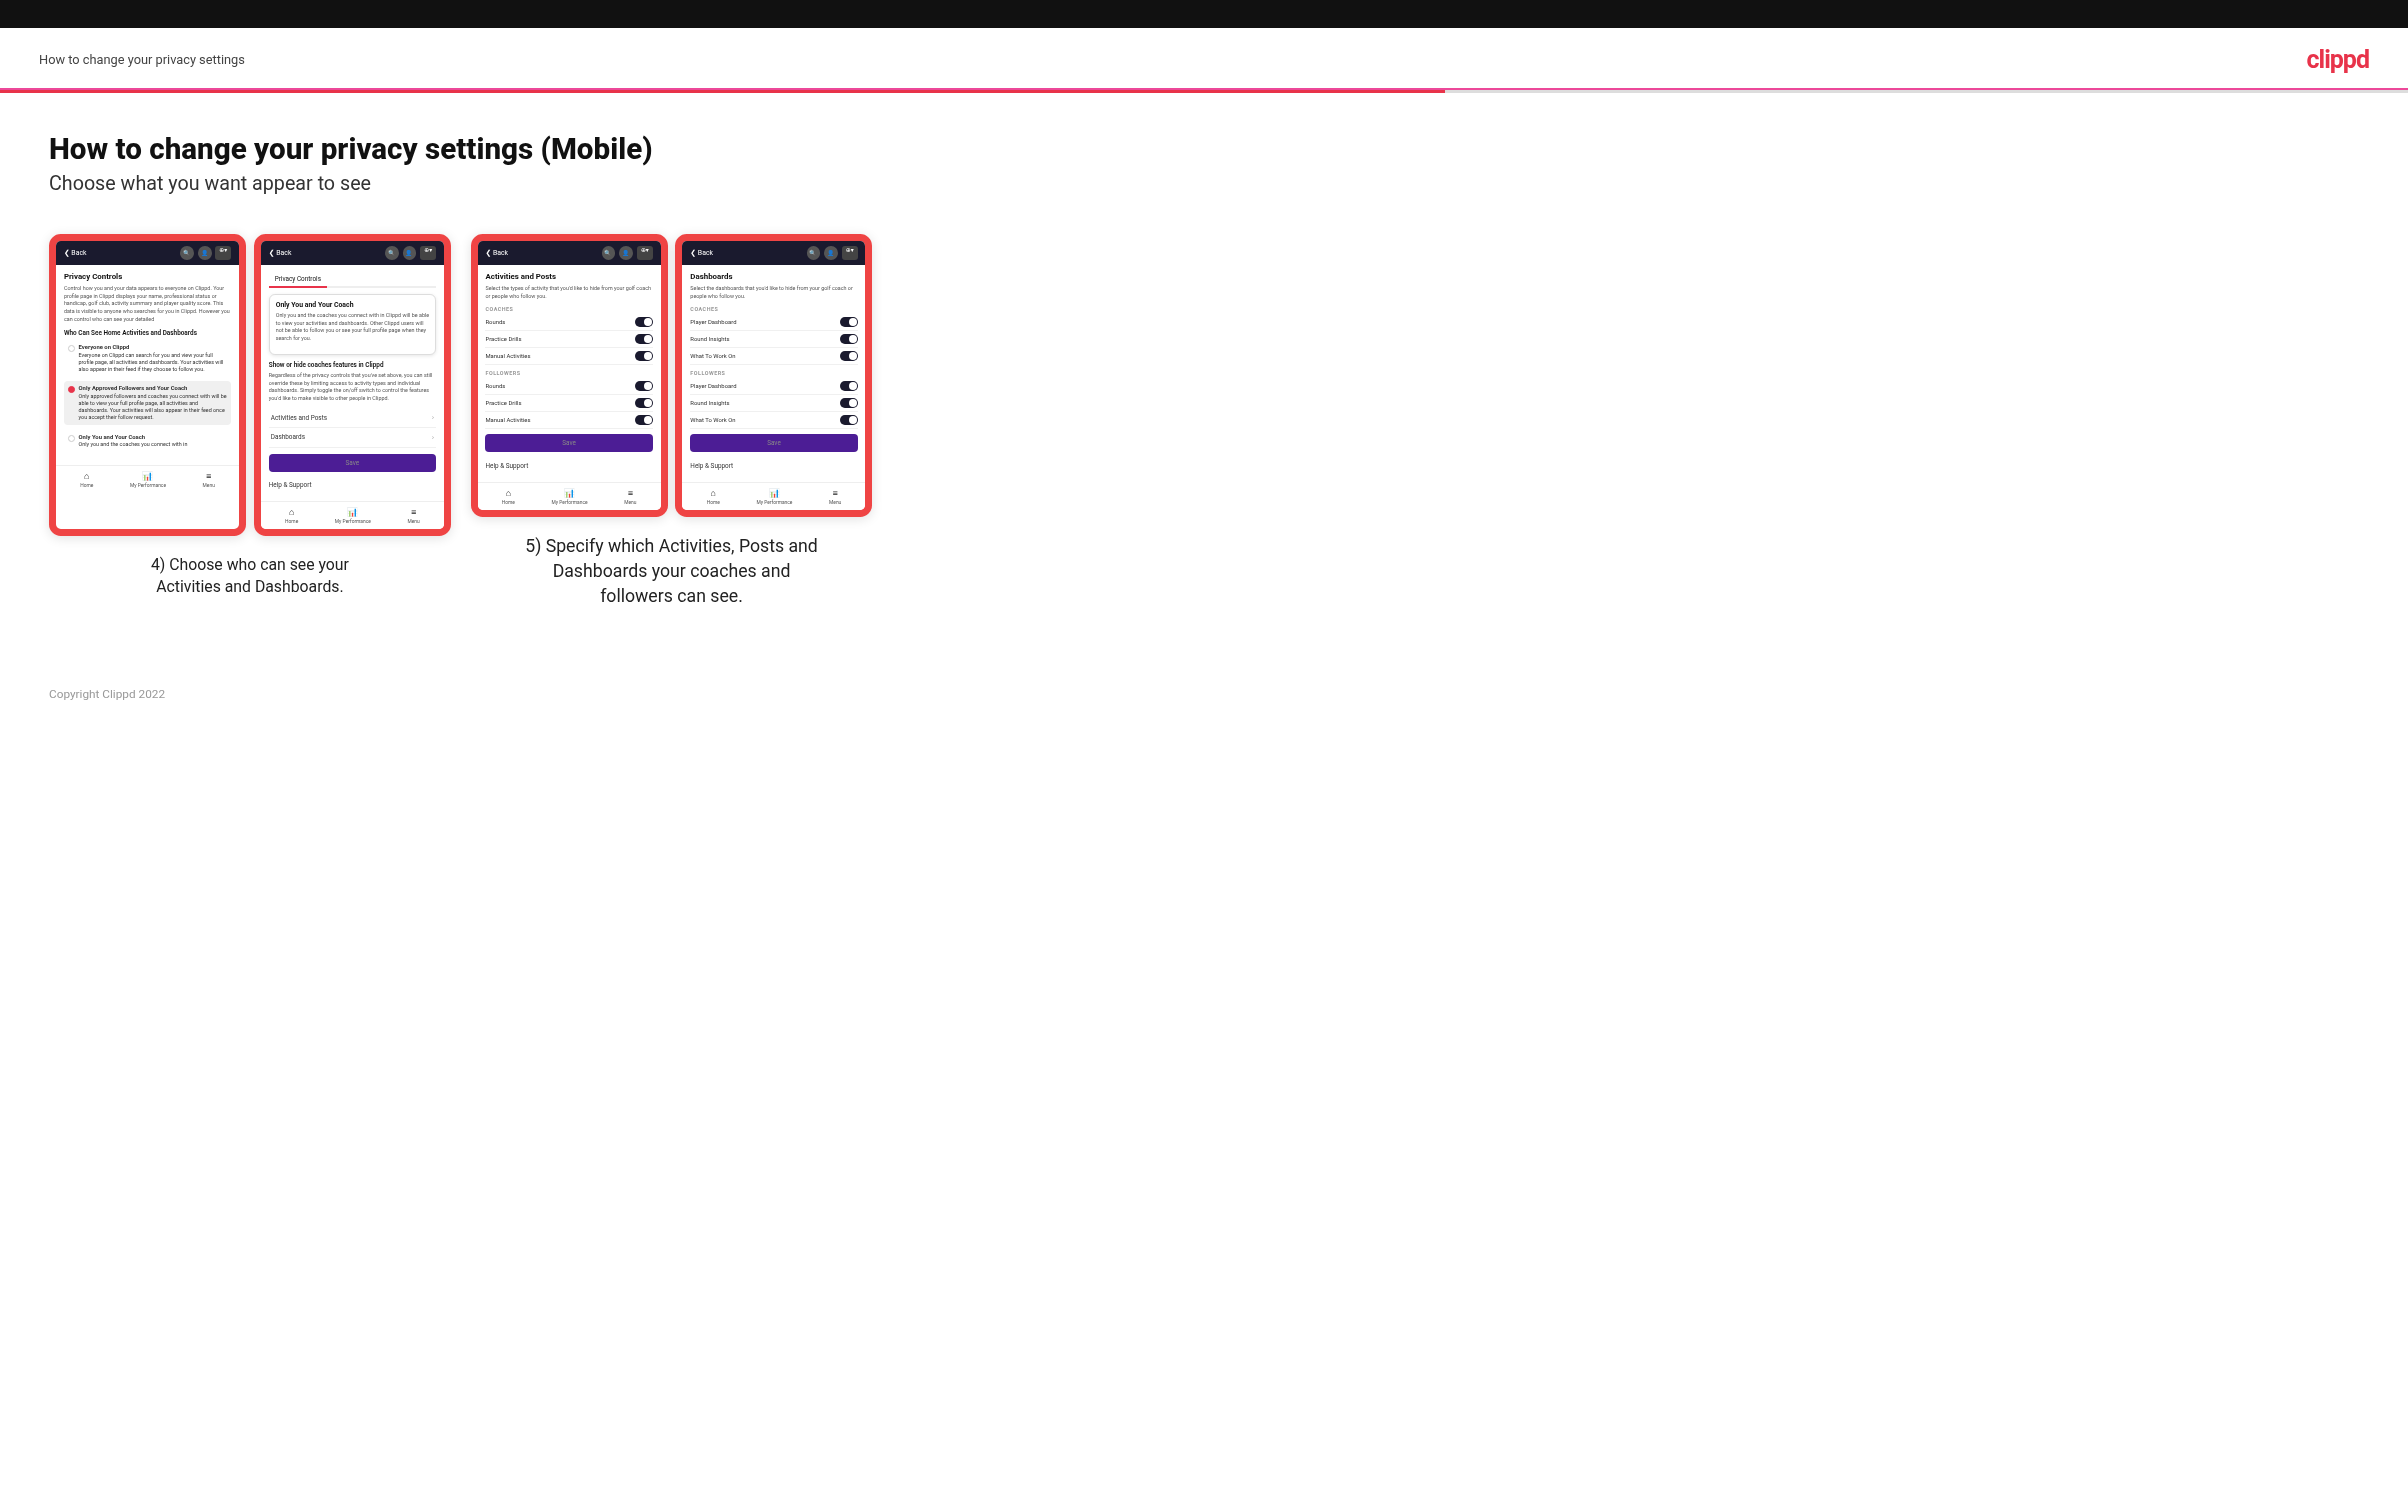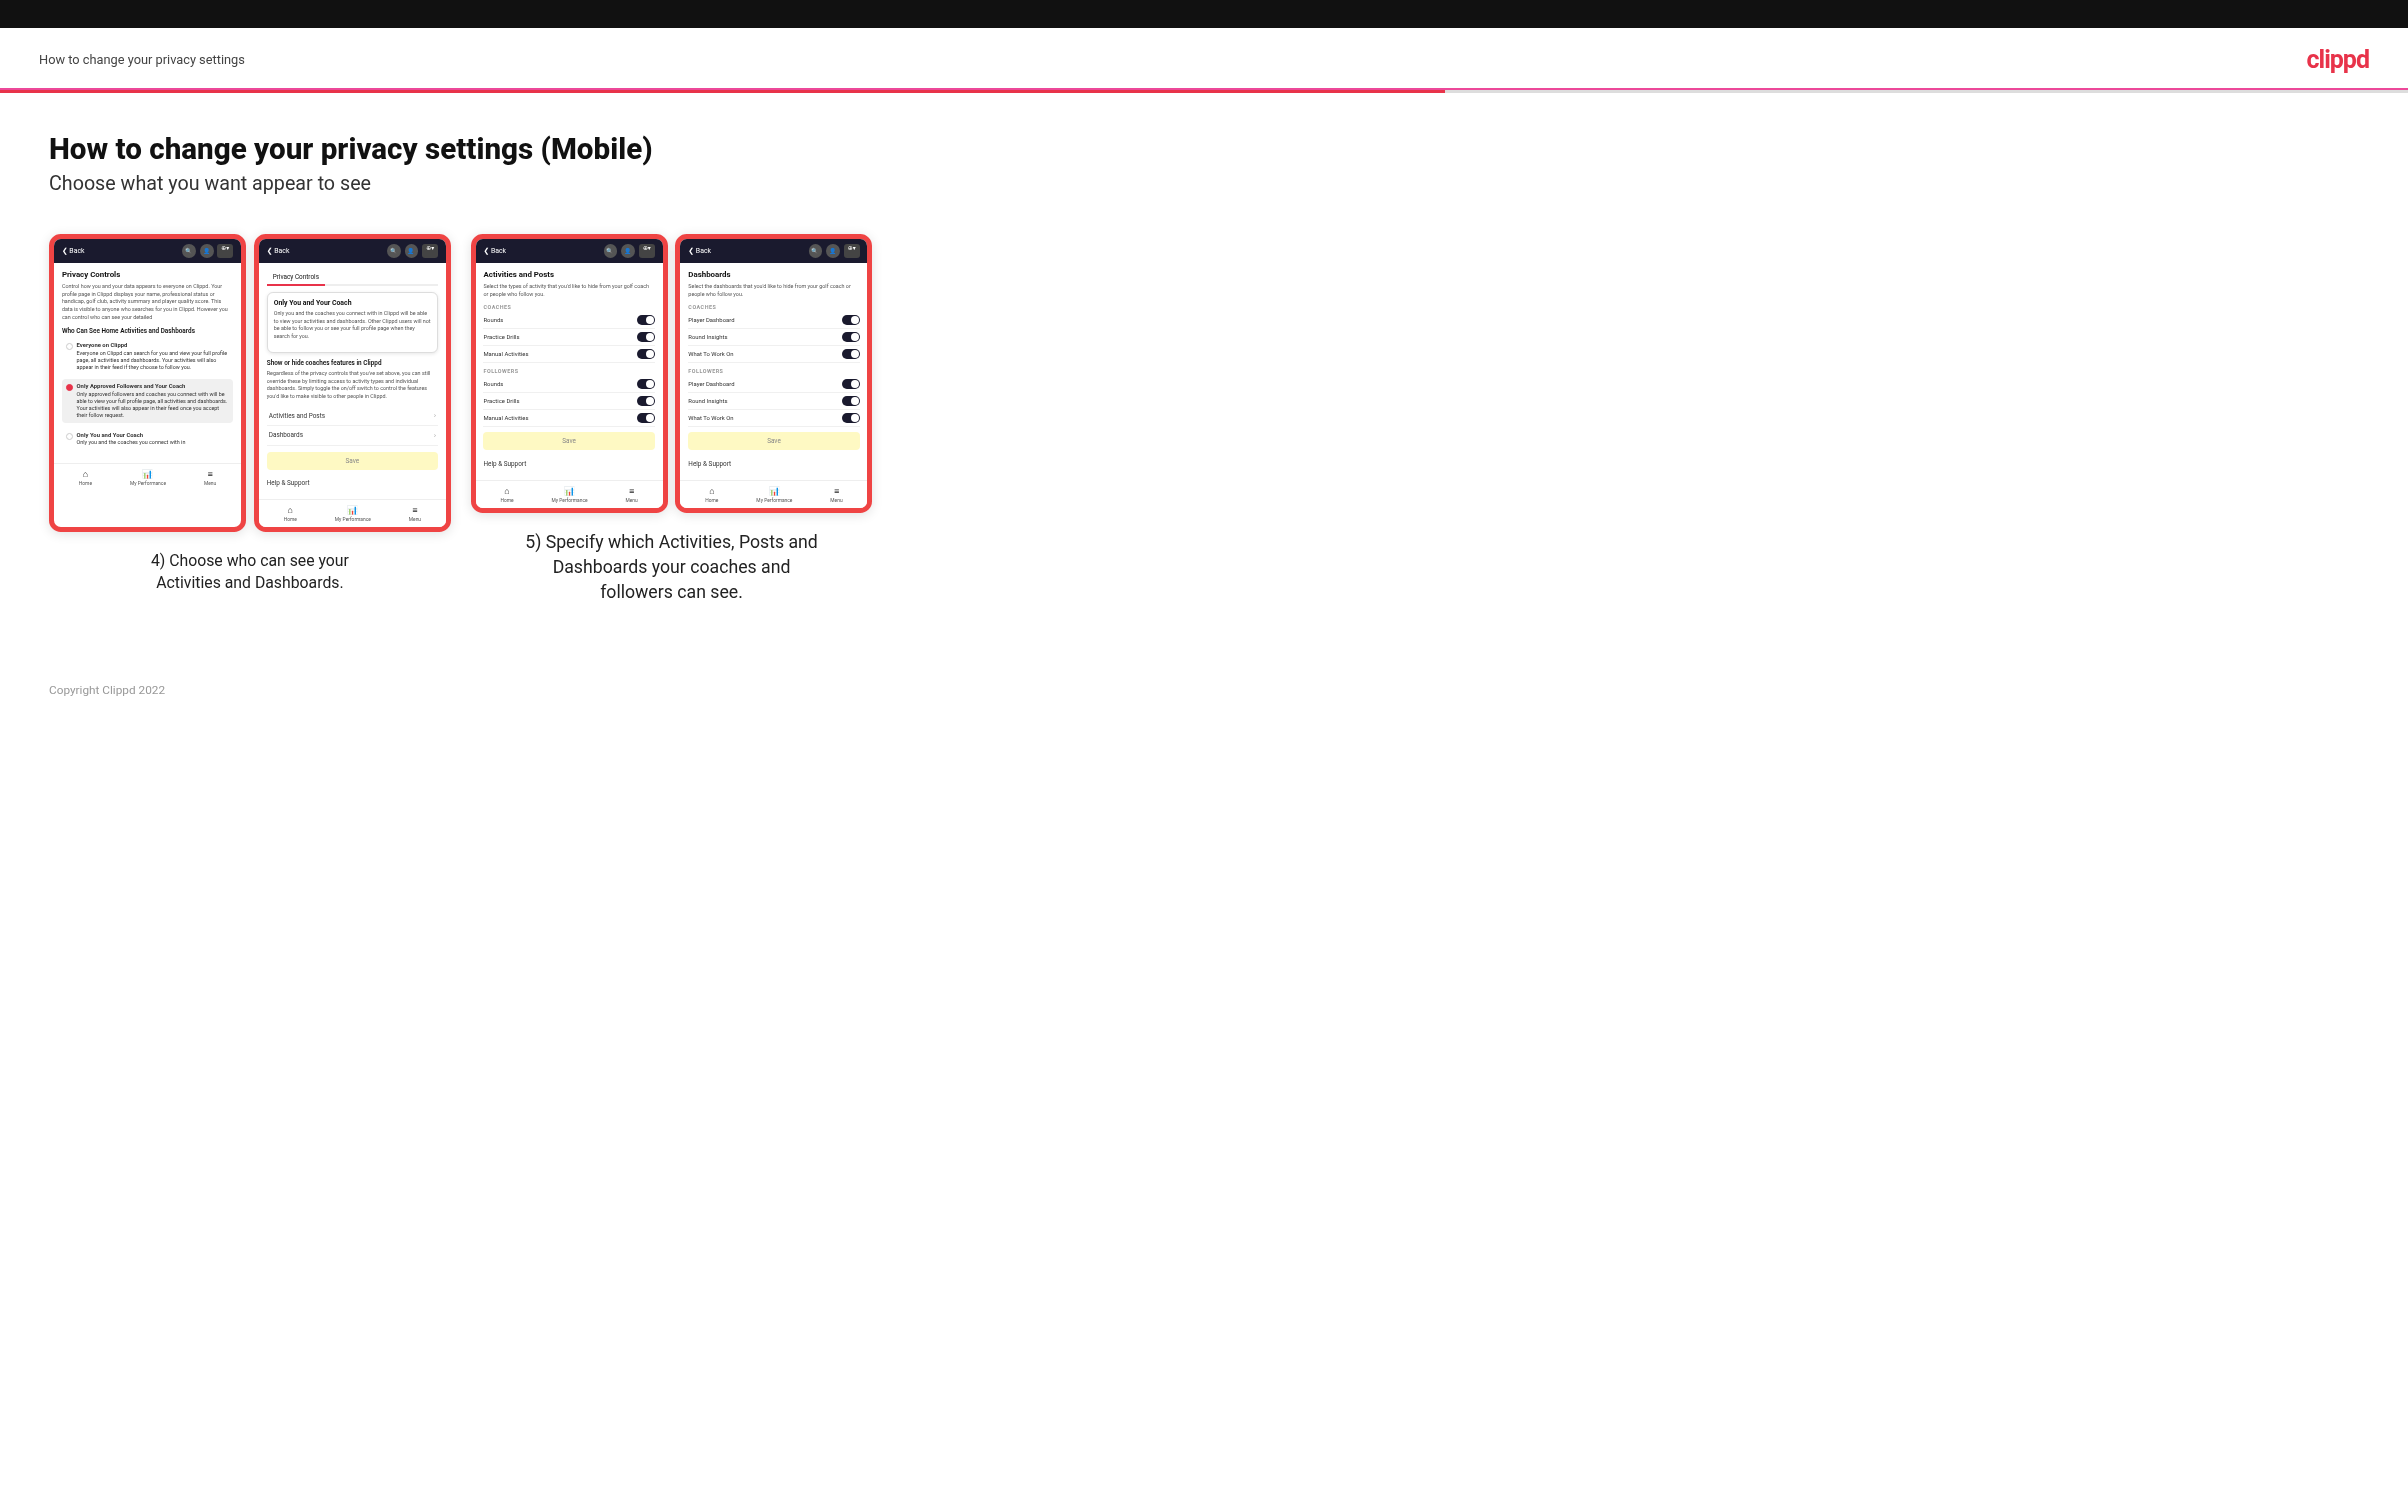--- a/index.html
+++ b/index.html
@@ -62,21 +62,21 @@
 
     
     .screenshots-row {
       display: flex;
       gap: 19.7px;
       align-items: flex-start;
     }
     .phone-screen {
       width: 197px;
       border-radius: 11.8px;
-      border: 5px solid #ef4444;
+      border: 7px solid #ef4444;
       overflow: hidden;
       background: #fff;
       box-shadow: 0 2px 11.8px rgba(0,0,0,0.12);
       font-size: 6.9px;
     }
     .phone-nav-bar {
       display: flex;
       align-items: center;
       justify-content: space-between;
       padding: 4.9px 7.9px;
@@ -224,21 +224,21 @@
       padding: 4.9px 2px;
       border-bottom: 1px solid #f0f0f0;
     }
     .list-item-text { font-size: 6.4px; color: #333; }
     .arrow-right { font-size: 7.9px; color: #aaa; }
 
     
     .phone-save-btn {
       width: 100%;
       padding: 4.9px;
-      background: #fef9c3;
+      background: #4c1d95;
       border-radius: 3.9px;
       text-align: center;
       font-size: 6.4px;
       color: #888;
       margin: 5.9px 0;
     }
 
     
     .help-support-label {
       font-size: 6.4px;

